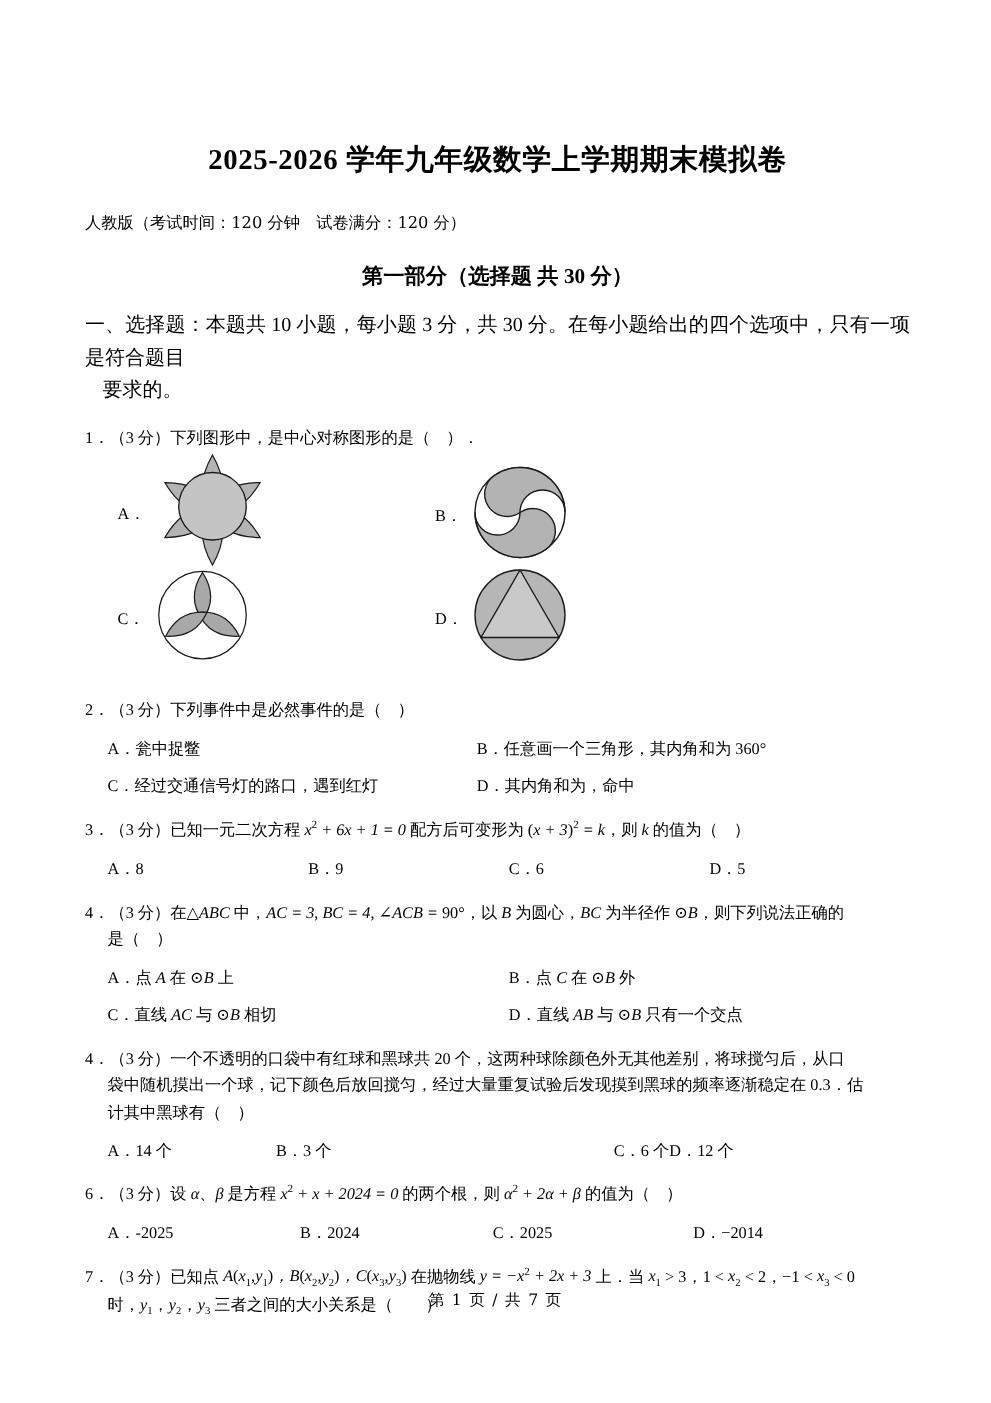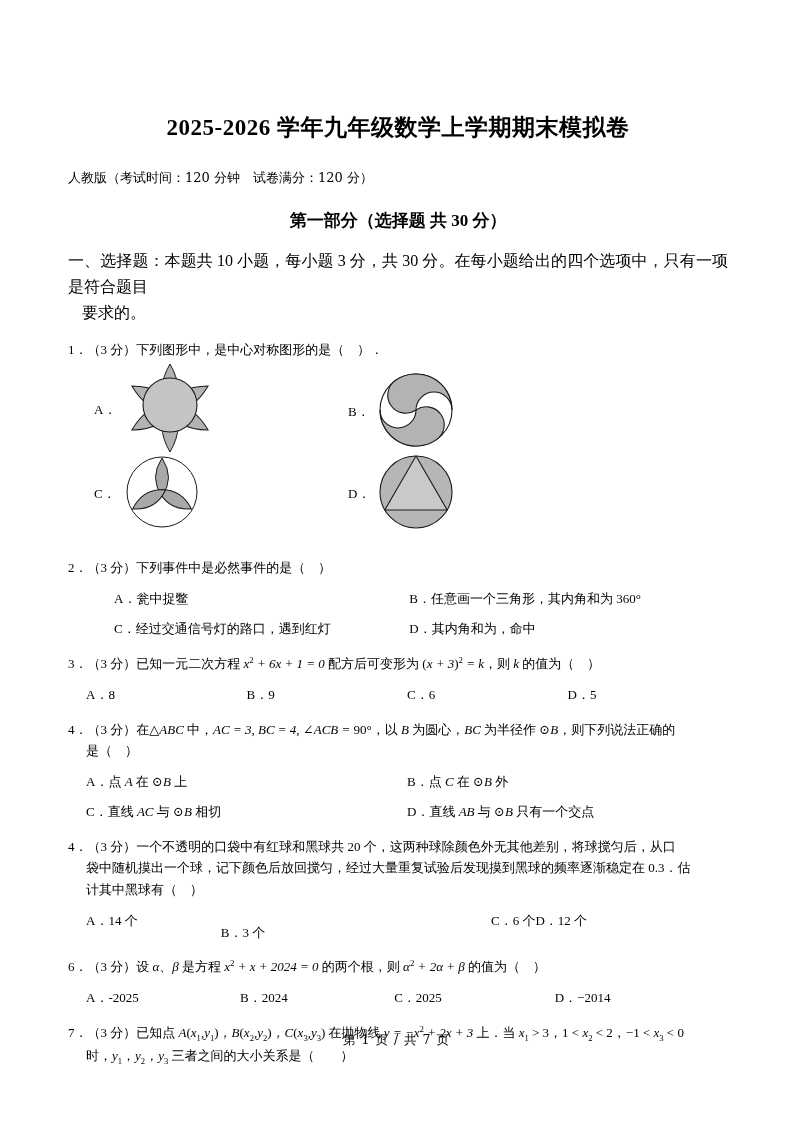--- a/index.html
+++ b/index.html
@@ -86,23 +86,23 @@
     display: flex;
     padding-top: 9px;
     padding-left: 18px;
     font-size: 13px;
   }
   .opts-row .opt {
     white-space: nowrap;
   }
   .opts-4 .opt { width: 25%; }
   .opts-2 .opt { width: 50%; }
-  .opts-q2a .opt:nth-child(1) { width: 46%; margin-left: 28px; }
+  .opts-q2a .opt:nth-child(1) { width: 46%; }
   .opts-q5 .opt:nth-child(1) { width: 21%; }
-  .opts-q5 .opt:nth-child(2) { width: 24%; margin-top: 12px; }
+  .opts-q5 .opt:nth-child(2) { width: 24%; }
   .opts-q5 .opt:nth-child(3) { width: 25%; text-align: right; }
   .opts-q6 .opt:nth-child(1) { width: 24%; }
   .opts-q6 .opt:nth-child(2) { width: 24%; }
   .opts-q6 .opt:nth-child(3) { width: 25%; }
 
   
   .mi {
     font-family: "Liberation Serif", "DejaVu Serif", serif;
     font-style: italic;
   }

